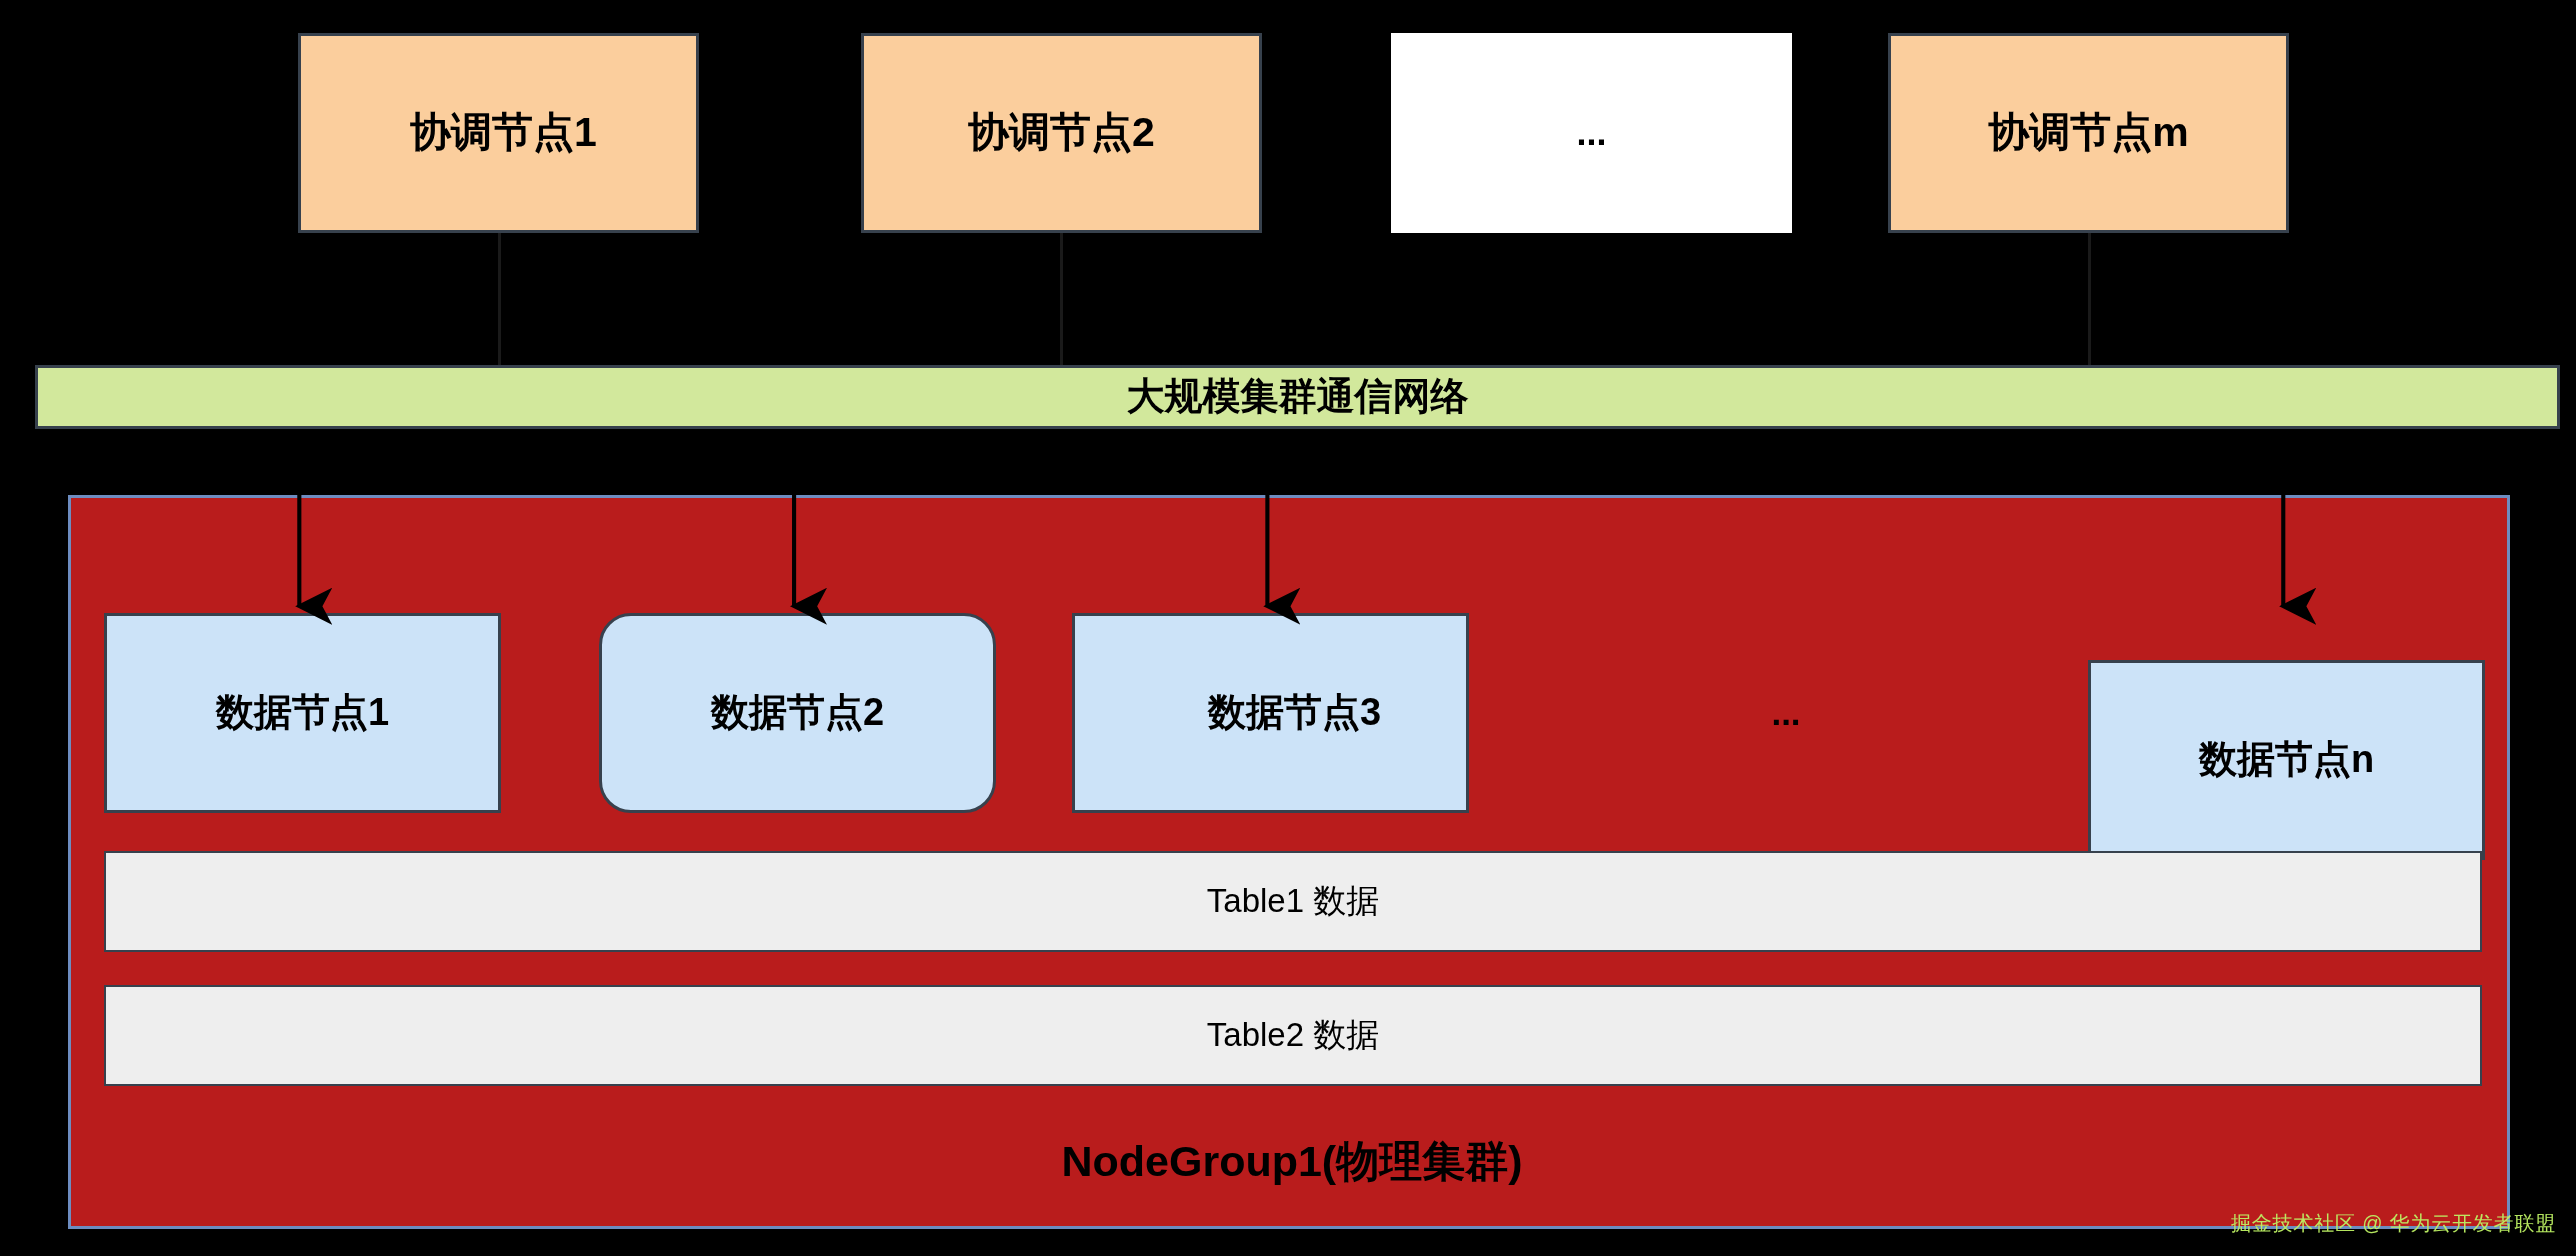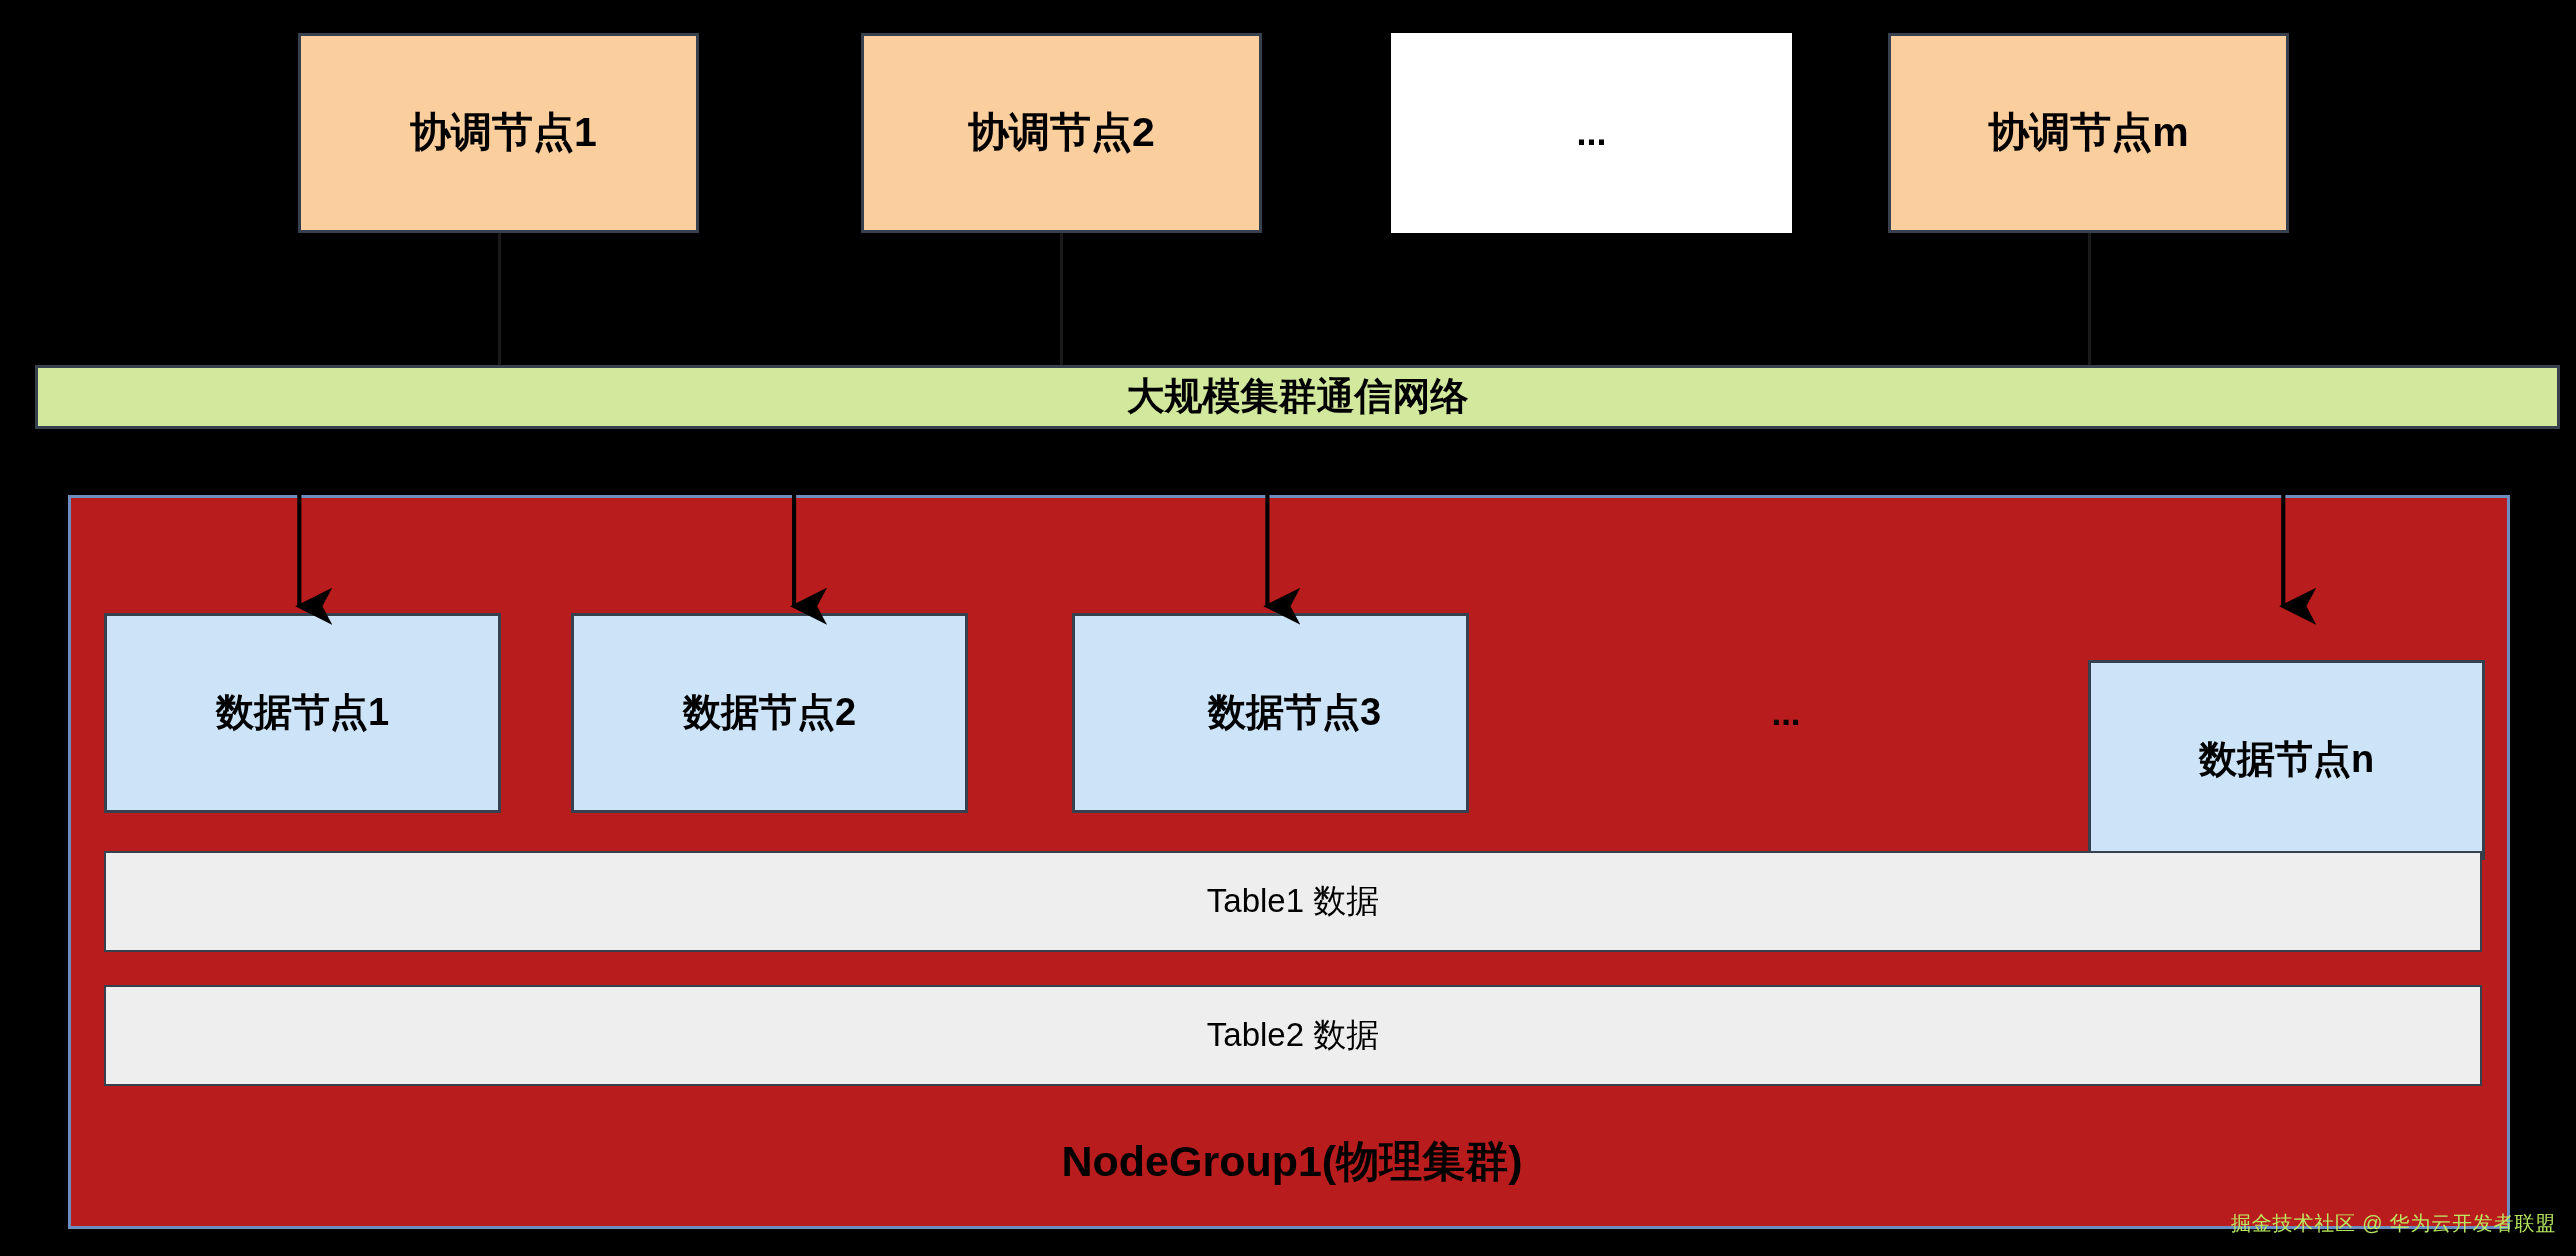--- a/index.html
+++ b/index.html
@@ -48,21 +48,21 @@
     box-sizing:border-box;background:#b91c1c;border:3.3px solid #6D8CC0;
   }
 
   
   .dnode{
     top:115px;width:397px;height:200px;
     background:#CCE3F8;border:3.3px solid #37414D;
     font-size:38px;font-weight:bold;
   }
   .dnode.d1{left:33px;}
-  .dnode.d2{left:500px;}
+  .dnode.d2{left:528px;border-radius:32px;}
   .dnode.d3{left:1001px;padding-left:48px;}
   .dnode.d4{left:2017px;margin-top:47px;}
   .ellipsis-mid{
     position:absolute;top:115px;left:1550px;width:330px;height:200px;
     display:flex;align-items:center;justify-content:center;
     font-size:35px;font-weight:bold;color:#000;
   }
 
   
   .tstrip{

